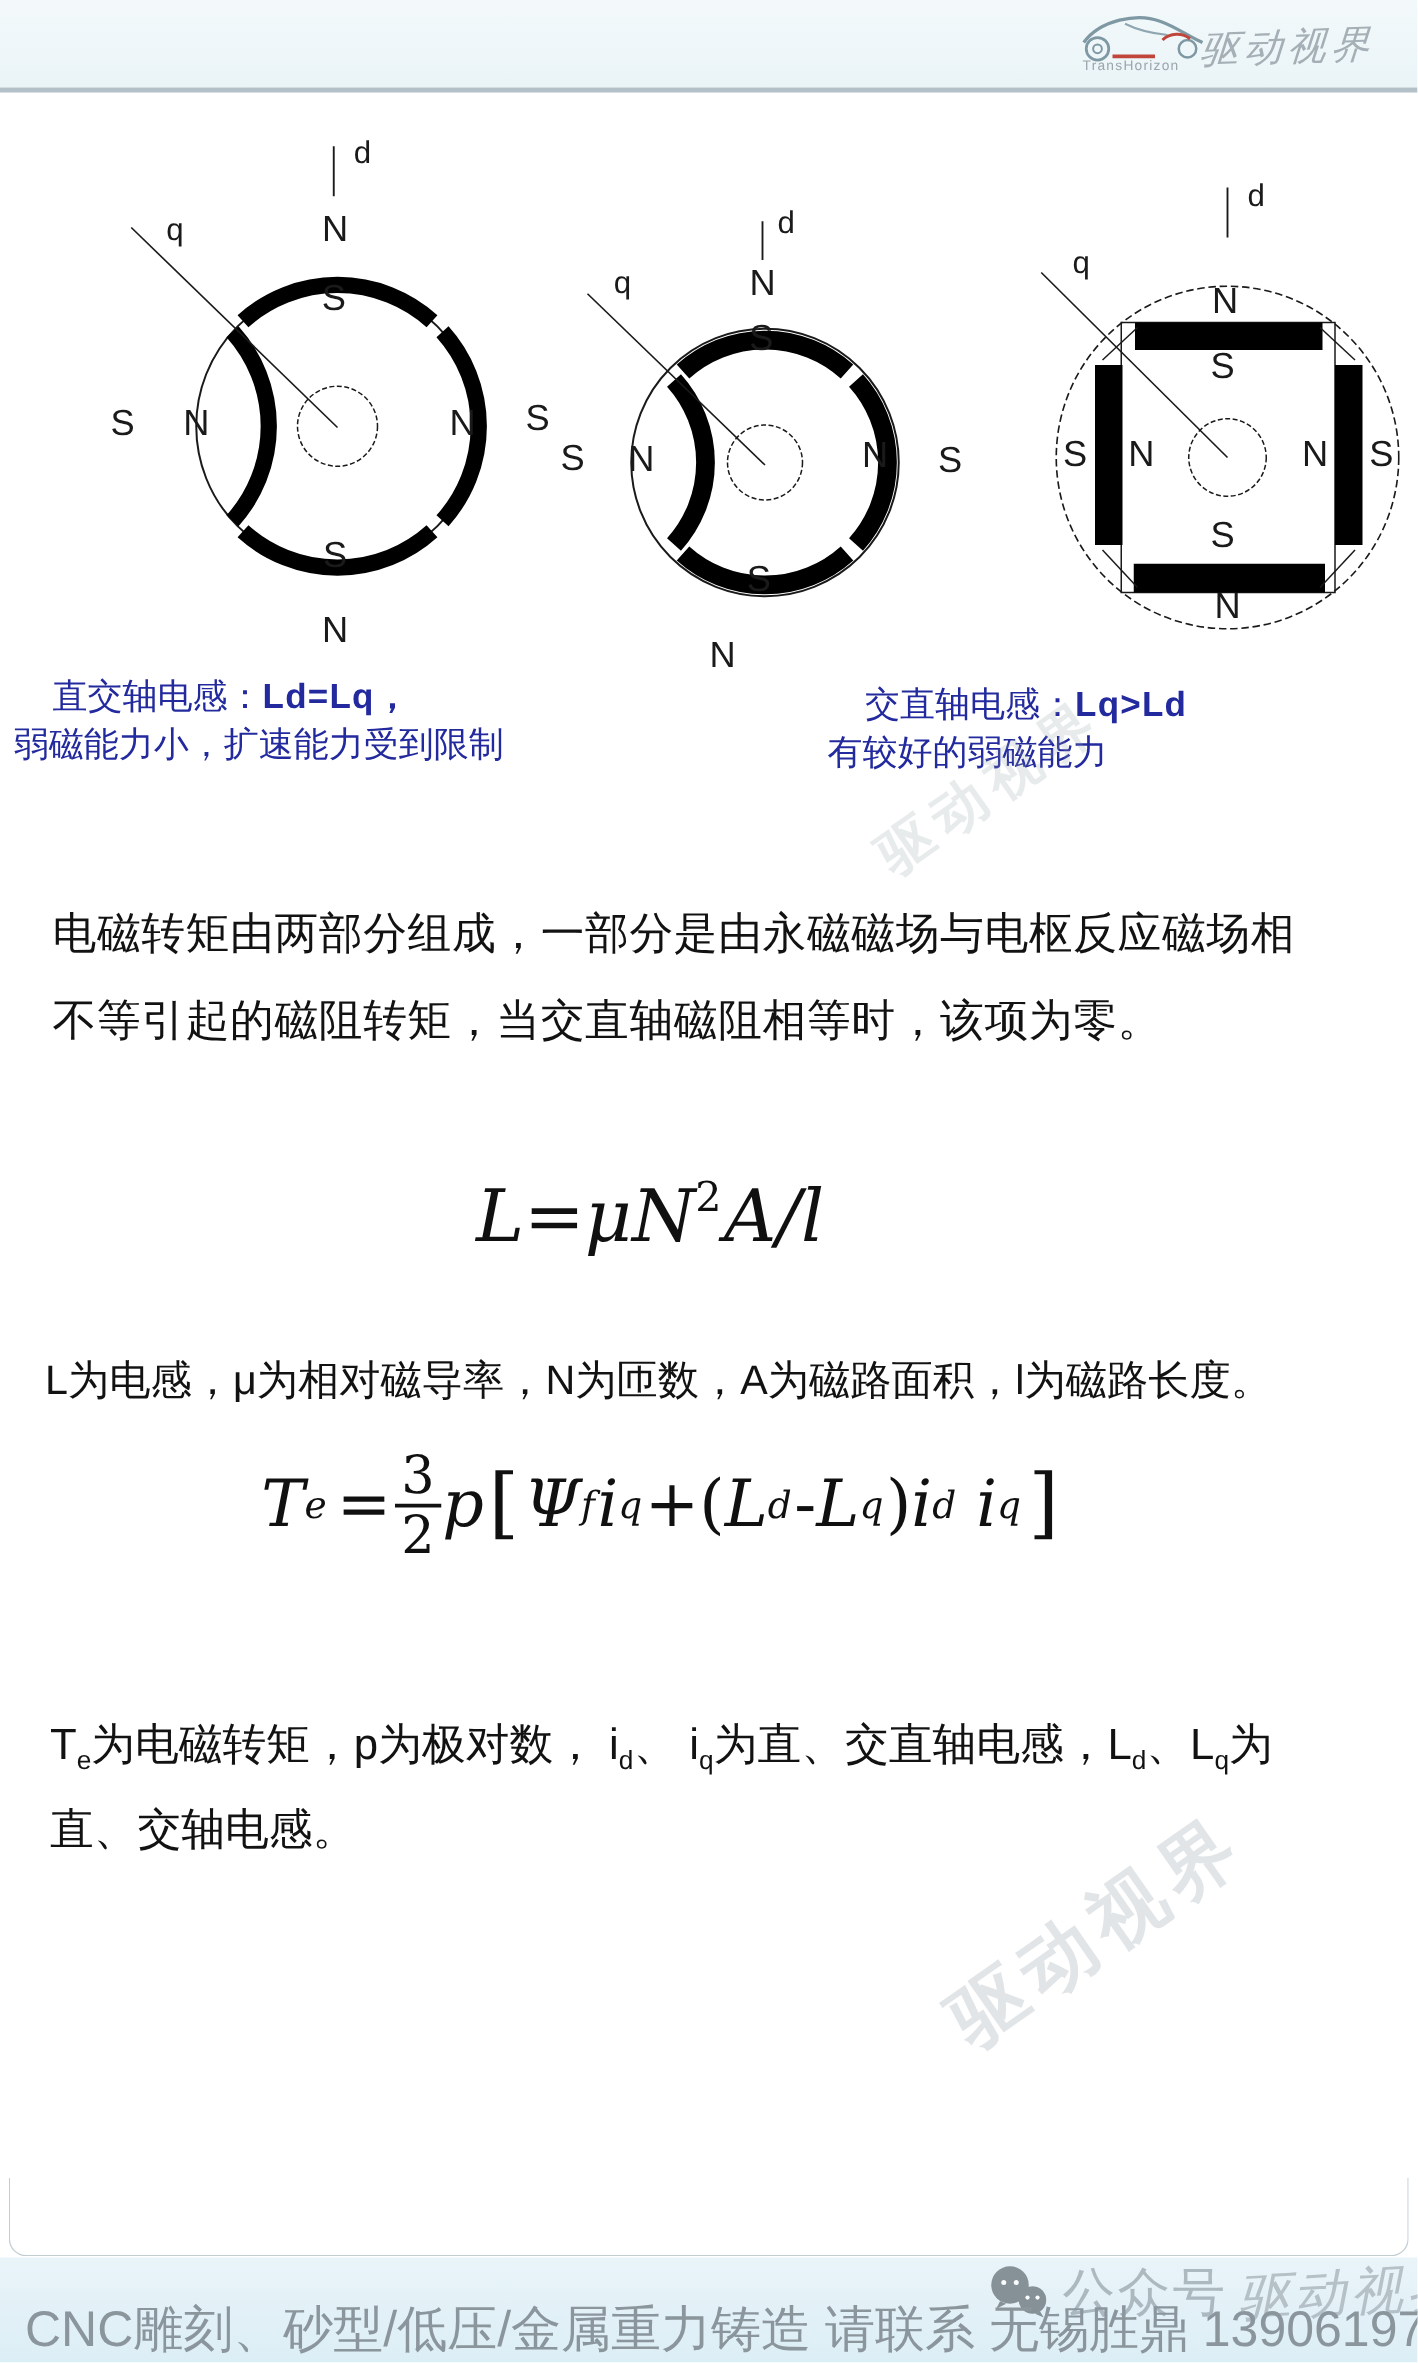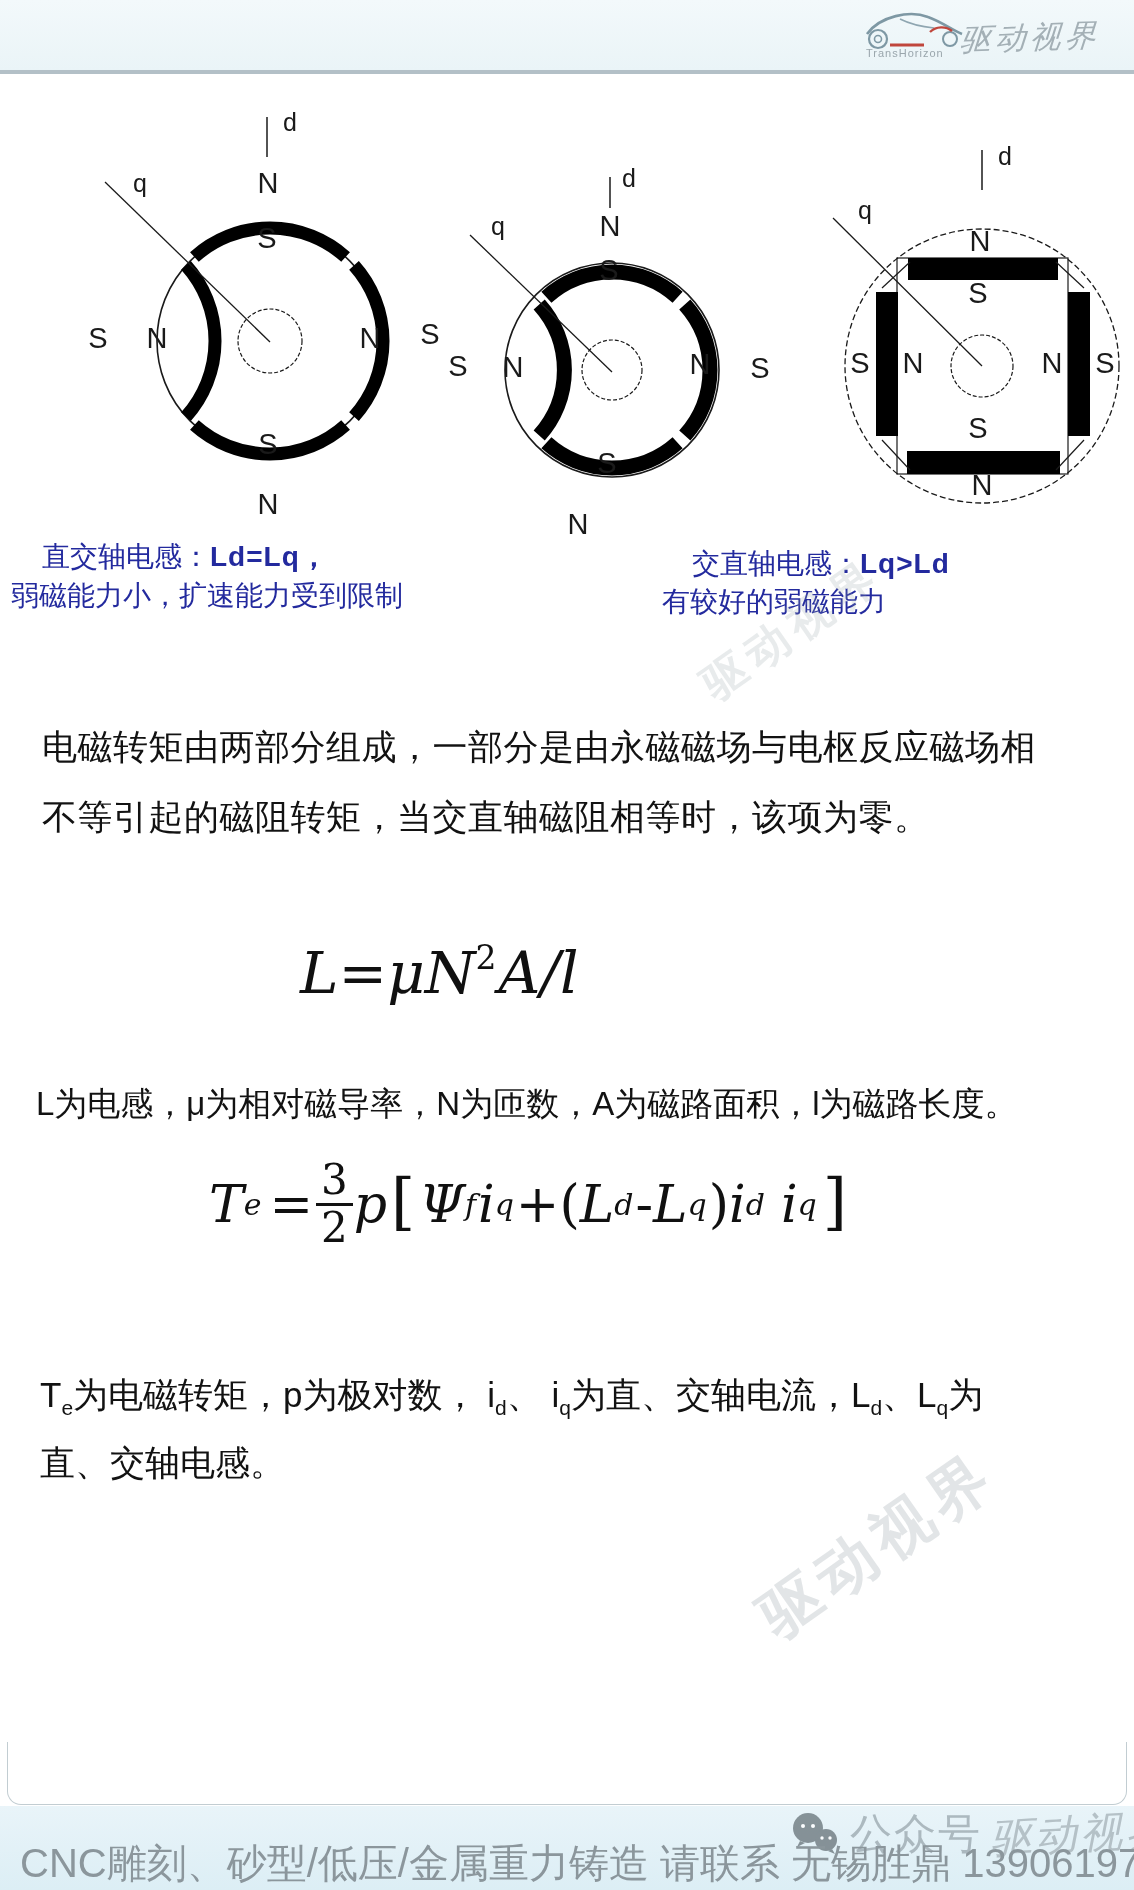--- a/index.html
+++ b/index.html
@@ -24,21 +24,21 @@
   .cap b{font-weight:bold;letter-spacing:1px;}
   .clip{overflow:hidden;}
   
   .para{position:absolute;left:42px;top:712px;width:1080px;font-size:35px;line-height:70px;
     color:#121212;letter-spacing:0.5px;white-space:nowrap;}
   .note{position:absolute;font-size:33px;color:#121212;white-space:nowrap;}
   .note sub{font-size:21px;}
   
   .formula{position:absolute;font-family:"DejaVu Serif","Liberation Serif",serif;color:#101010;white-space:nowrap;}
   .formula .it{font-style:italic;}
-  .formula-l{left:300px;top:938px;width:440px;font-size:58px;}
+  .formula-l{left:300px;top:938px;width:440px;text-align:center;font-size:58px;}
   .formula-l sup{font-size:33px;font-style:normal;vertical-align:24px;letter-spacing:2px;}
   .formula-te{left:150px;top:1158px;width:760px;font-size:52px;display:flex;align-items:center;justify-content:center;}
   .formula-te sub{font-size:30px;font-style:italic;margin-right:2px;}
   .formula-te .eq{margin:0 2px 0 6px;}
   .frac{display:inline-flex;flex-direction:column;align-items:center;font-size:42px;line-height:1.05;font-style:normal;margin:0 1px;}
   .frac .num{border-bottom:3px solid #111;padding:0 5px 1px;}
   .brk{font-size:62px;font-style:normal;margin:0 4px;position:relative;top:-3px;}
   .sp{display:inline-block;width:14px;}
   
   .wm{position:absolute;font-weight:bold;white-space:nowrap;transform:rotate(-35deg);
@@ -190,21 +190,21 @@
     <span>)</span>
     <span class="it">i</span>
     <sub>d</sub>
     <span class="sp"></span>
     <span class="it">i</span>
     <sub>q</sub>
     <span class="brk">]</span>
 </div>
 
 <div class="note" style="left:40px;top:1372px;font-size:35px;">
-  <span>T</span><sub>e</sub><span>为电磁转矩，p为极对数， i</span><sub>d</sub><span>、 i</span><sub>q</sub><span>为直、交轴电流，L</span><sub>d</sub><span>、L</span><sub>q</sub><span>为</span>
+  <span>T</span><sub>e</sub><span>为电磁转矩，p为极对数， i</span><sub>d</sub><span>、 i</span><sub>q</sub><span>为直、交直轴电感，L</span><sub>d</sub><span>、L</span><sub>q</sub><span>为</span>
 </div>
 <div class="note" style="left:40px;top:1440px;font-size:35px;">直、交轴电感。</div>
 
 <div class="wm wm2">驱动视界</div>
 
 <div class="footer-strip"></div>
 <div class="card-bottom"></div>
 <div class="footer-text">CNC雕刻、砂型/低压/金属重力铸造 请联系 无锡胜鼎 13906197494 手机微信号</div>
 <div class="footer-overlay">
   <svg width="58" height="52" viewBox="0 0 58 52" style="opacity:.8;">

